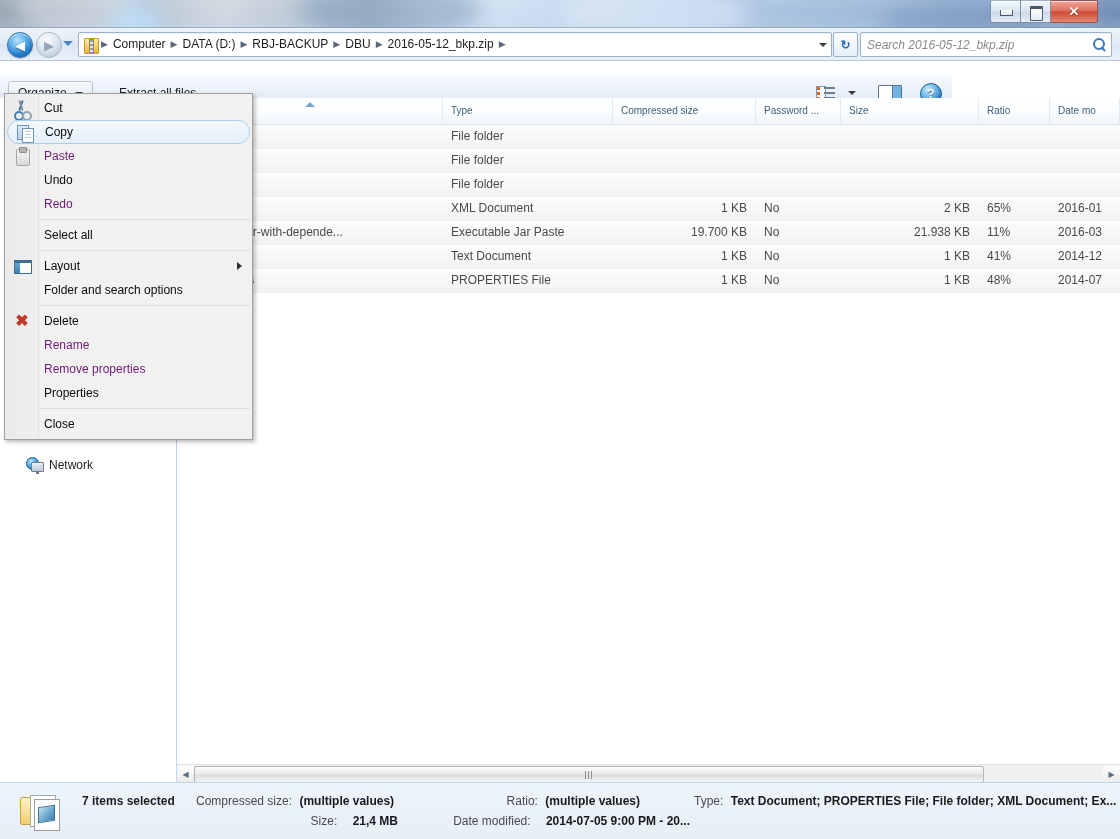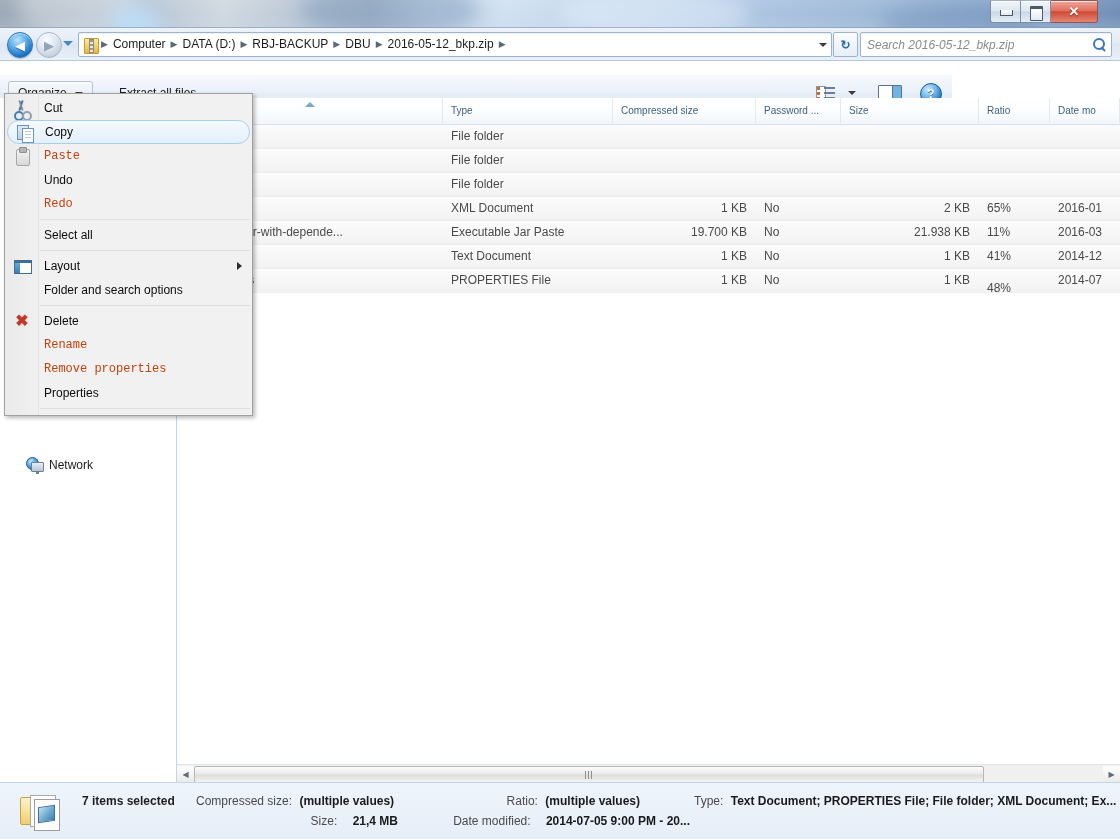--- a/index.html
+++ b/index.html
@@ -365,21 +365,21 @@
   #ctxmenu:before {
     content: ""; position: absolute; left: 0; top: 0; bottom: 0; width: 33px;
     background: linear-gradient(90deg,#eaeaea 0%, #f0f0f0 100%);
     border-right: 1px solid #e2e2e2;
   }
   .mi {
     position: relative; height: 24px; display: flex; align-items: center;
     padding-left: 39px; font-size: 12px; color: #0b0b0b;
     z-index: 2;
   }
-  .mi.dis { color: #c2410c; font-family: Liberation Mono, monospace; }
+  .mi.dis { color: #701a75; }
   .mi.sel {
     background: linear-gradient(180deg,#f4f9fd 0%, #e3f0fb 100%);
     border: 1px solid #a8cfef;
     border-radius: 12px;
     margin: 0 2px; padding-left: 37px; height: 22px;
   }
   .mi-sep {
     height: 1px; background: #dedede; margin: 3px 2px 3px 35px;
     position: relative; z-index: 2;
   }
@@ -635,21 +635,21 @@
         <div class="cell num" style="left: 664px; width: 138px;">1 KB</div>
         <div class="cell" style="left: 802px; width: 71px;">41%</div>
         <div class="cell" style="left: 873px; width: 70px;">2014-12</div>
       </div>
       <div class="row">
         <div class="cell" style="left: 0px; width: 266px;">gs.properties</div>
         <div class="cell" style="left: 266px; width: 170px;">PROPERTIES File</div>
         <div class="cell num" style="left: 436px; width: 143px;">1 KB</div>
         <div class="cell" style="left: 579px; width: 85px;">No</div>
         <div class="cell num" style="left: 664px; width: 138px;">1 KB</div>
-        <div class="cell" style="left: 802px; width: 71px; margin-top: 8px;">48%</div>
+        <div class="cell" style="left: 802px; width: 71px;">48%</div>
         <div class="cell" style="left: 873px; width: 70px;">2014-07</div>
       </div>
     </div>
 </div>
 
 <div id="hscroll">
   <div class="sb-arrow">
     <span>◀</span>
   </div>
   <div class="sb-track">
@@ -757,13 +757,16 @@
     <div class="mi dis">
       <span>Rename</span>
     </div>
     <div class="mi dis">
       <span>Remove properties</span>
     </div>
     <div class="mi">
       <span>Properties</span>
     </div>
     <div class="mi-sep"></div>
+    <div class="mi">
+      <span>Close</span>
+    </div>
   </div>
 
 </body></html>

